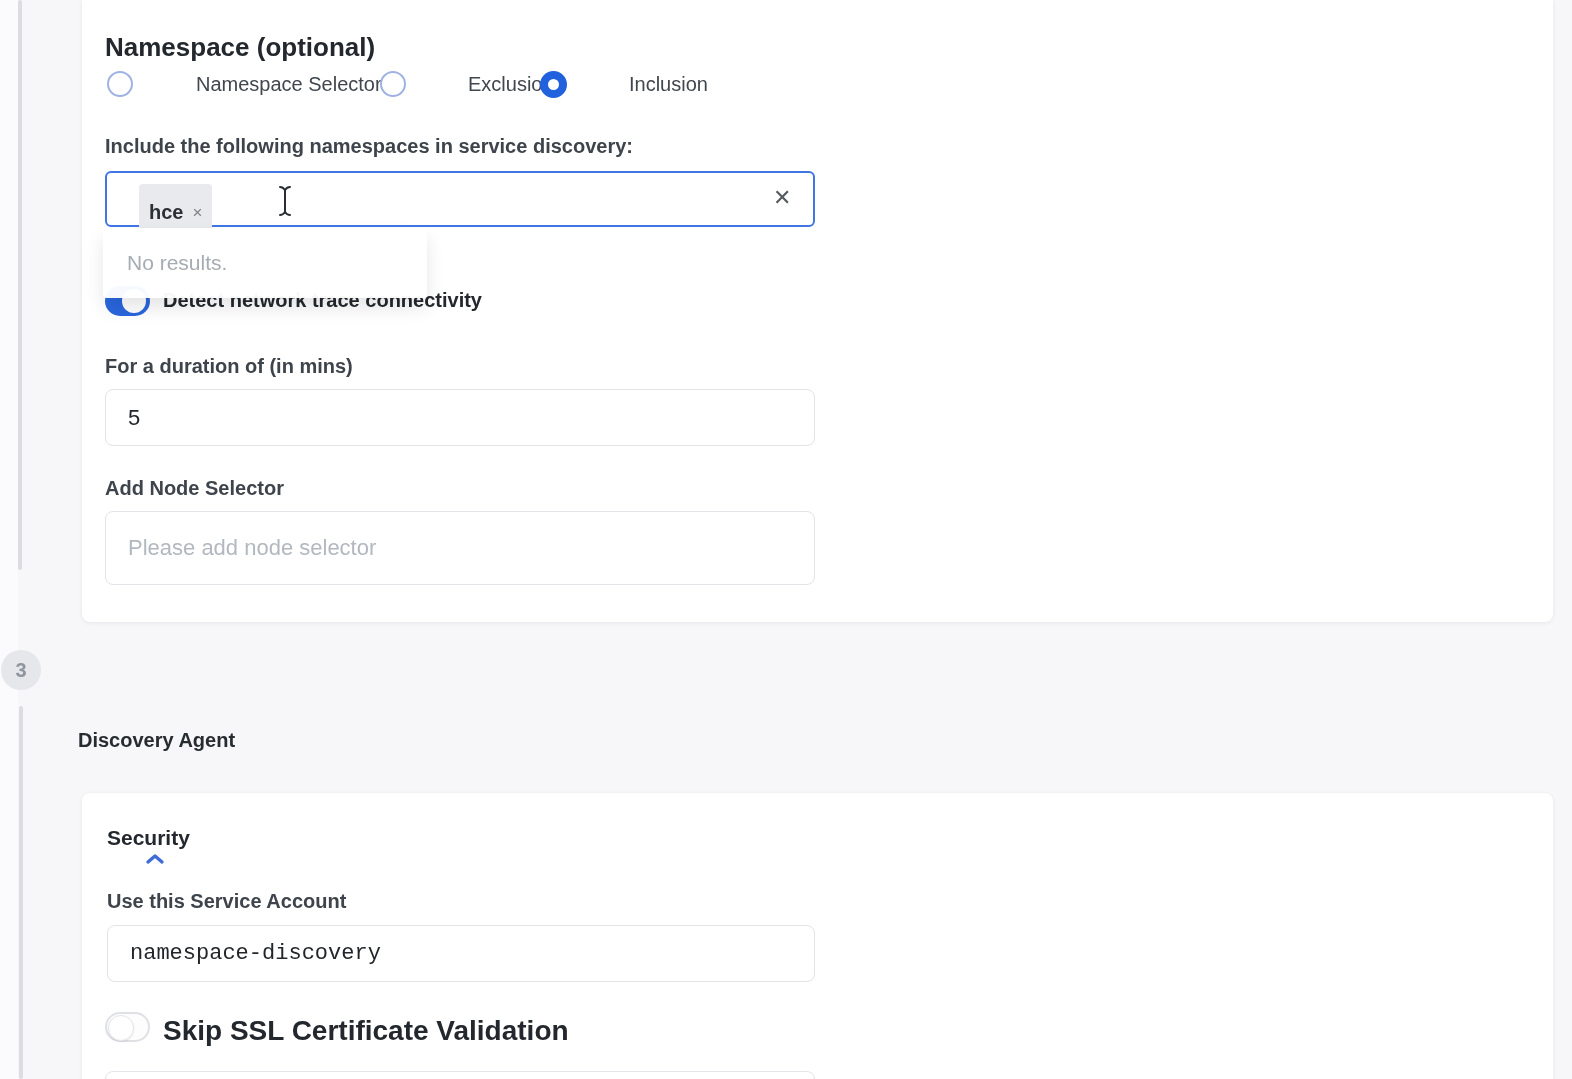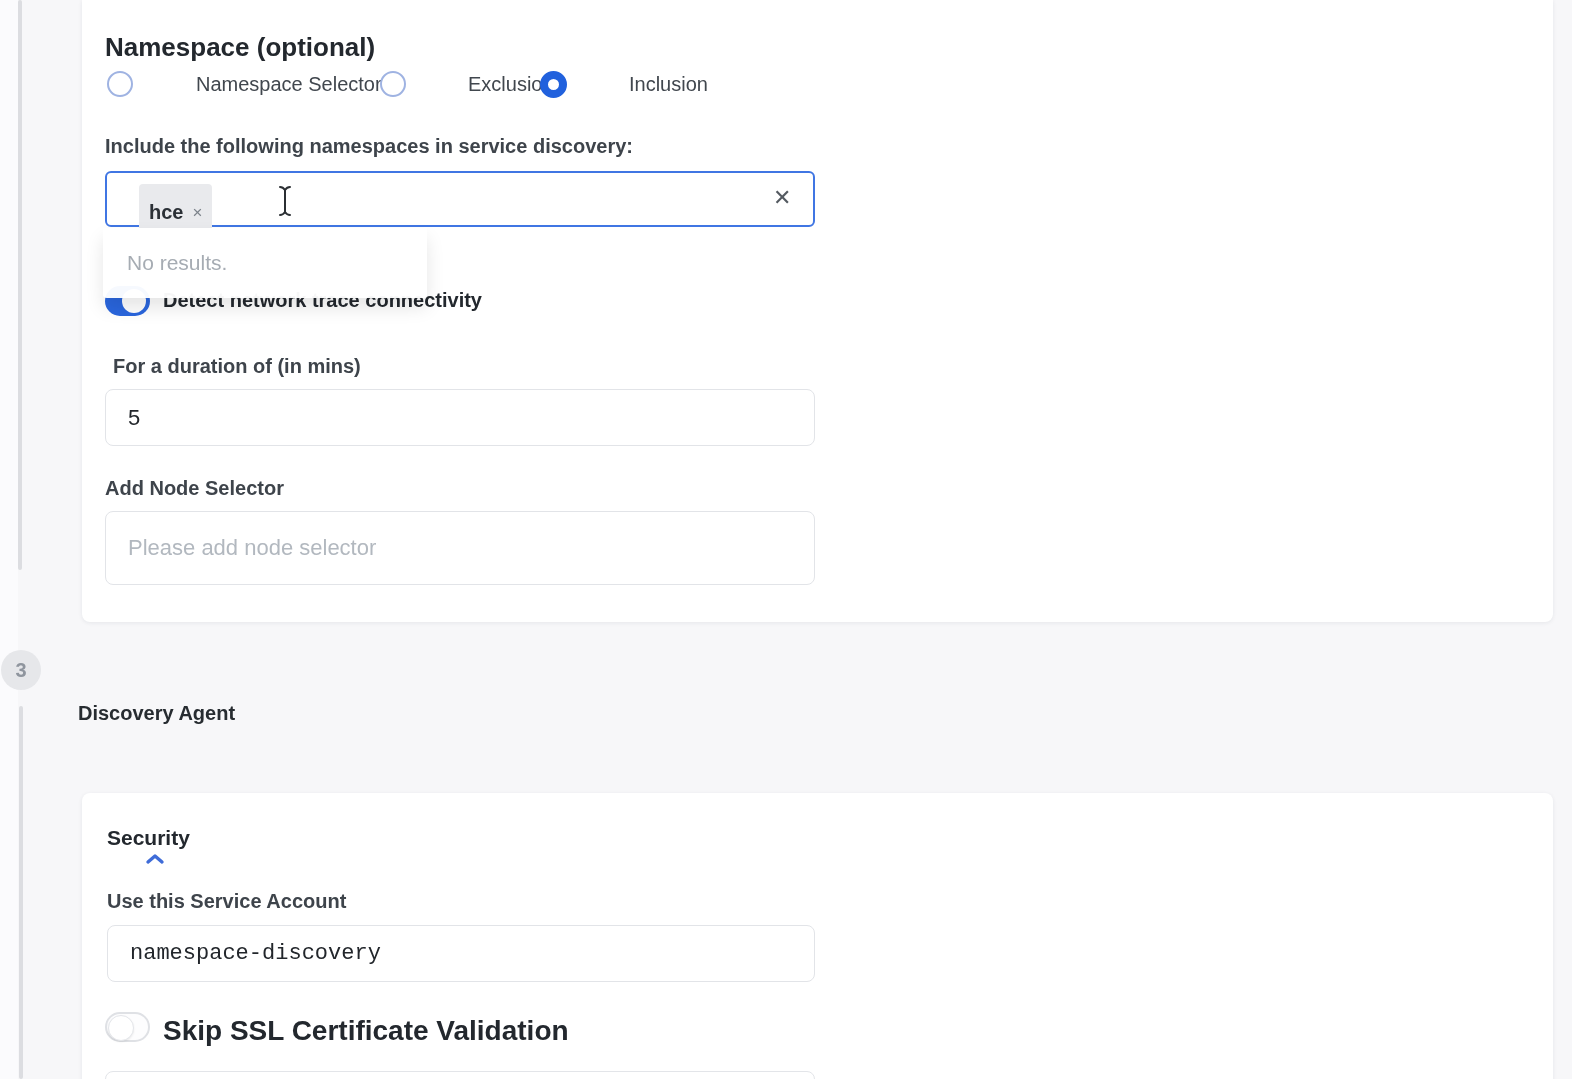--- a/index.html
+++ b/index.html
@@ -71,31 +71,31 @@
 
   <div class="abs toggle on" style="left:105px;top:286px;">
       <span class="knob"></span>
     </div>
   <div class="abs h-bold" style="left:163px;top:289px;font-size:20px;">Detect network trace connectivity</div>
 
   <div class="abs dropdown">
     <div class="noresults">No results.</div>
   </div>
 
-  <div class="abs lbl" style="left:105px;top:355px;font-size:20px;margin-left:8px;">For a duration of (in mins)</div>
+  <div class="abs lbl" style="left:105px;top:355px;font-size:20px;">For a duration of (in mins)</div>
   <input class="abs input" style="left: 105px; top: 389px; width: 710px; height: 57px;" value="5">
 
   <div class="abs lbl" style="left:105px;top:477px;font-size:20px;">Add Node Selector</div>
   <input class="abs input" style="left: 105px; top: 511px; width: 710px; height: 74px;" placeholder="Please add node selector">
 
   <div class="abs step-circle">3</div>
 
   <div class="abs vline" style="left:19px;top:706px;height:373px;"></div>
 
-  <div class="abs lbl" style="left:78px;top:702px;font-size:20px;color:#272c31;">Discovery Agent</div>
+  <div class="abs lbl" style="left:78px;top:729px;font-size:20px;color:#272c31;">Discovery Agent</div>
 
   <div class="abs card card2"></div>
 
   <div class="abs sec-row">
     <span class="h-bold" style="font-size:21px;">Security</span>
     <svg class="chev" width="20" height="12" viewBox="0 0 20 12">
       <polyline points="3,9 10,3 17,9" fill="none" stroke="#3f6cd8" stroke-width="3.4" stroke-linecap="round" stroke-linejoin="round"></polyline>
     </svg>
   </div>
 

